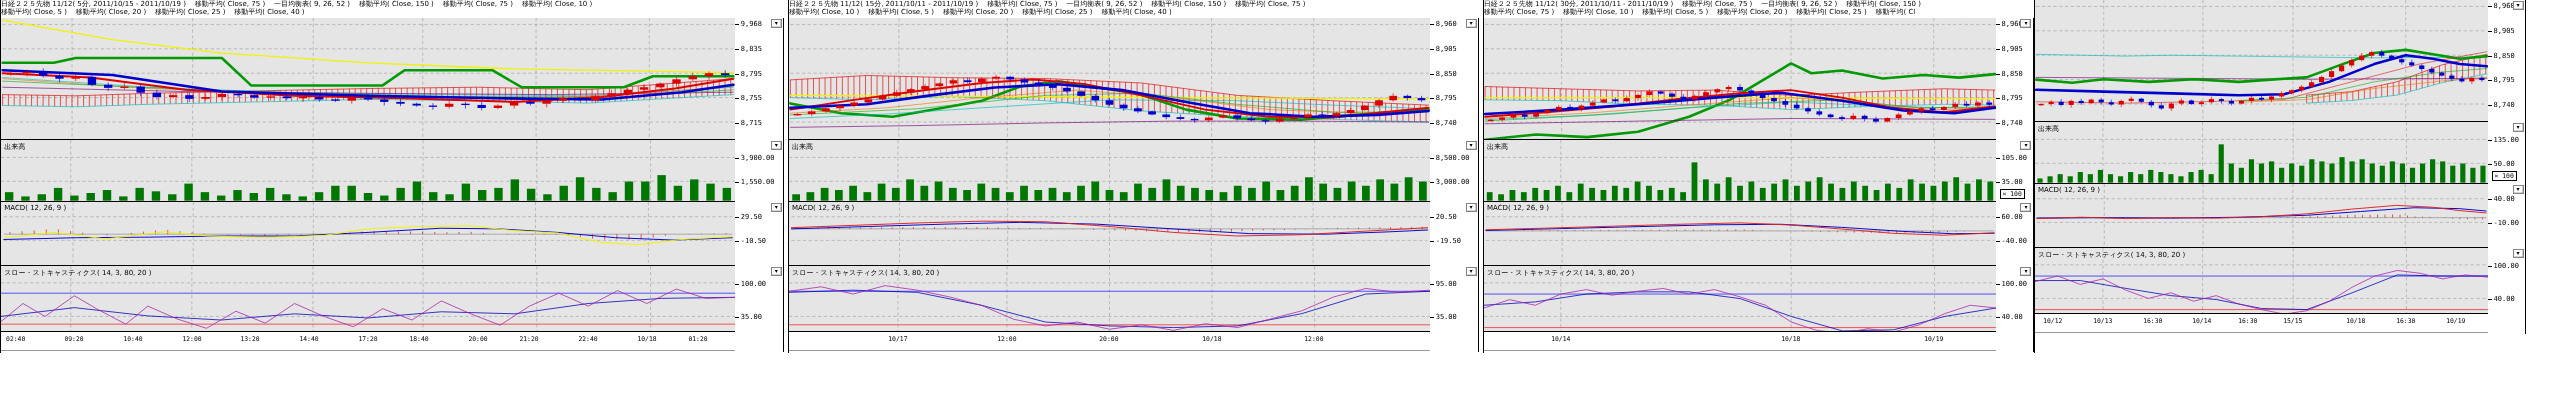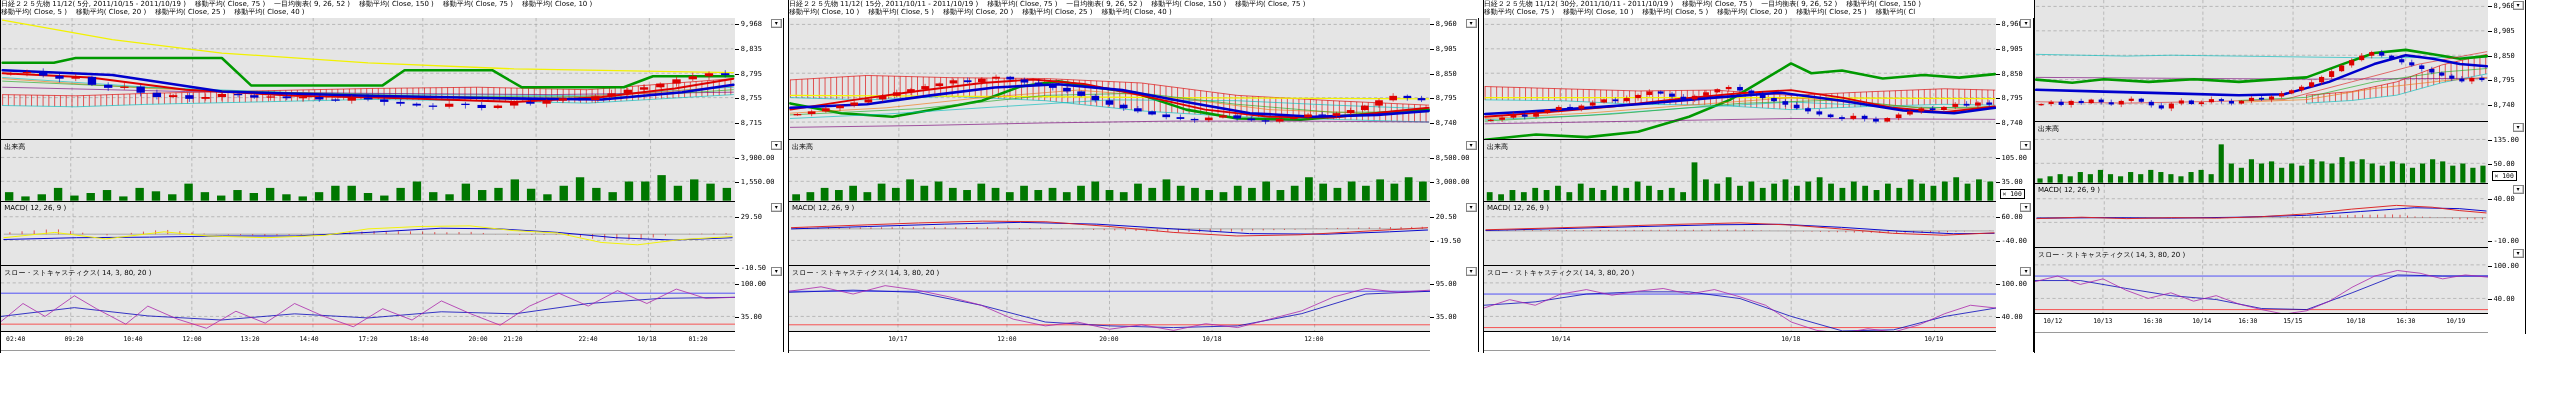--- a/index.html
+++ b/index.html
@@ -434,36 +434,36 @@
         <div class="timeaxis" style="width: 734px;">
             <span class="ttick" style="left: 14.7px;">02:40</span>
             <span class="ttick" style="left: 73px;">09:20</span>
             <span class="ttick" style="left: 132px;">10:40</span>
             <span class="ttick" style="left: 191px;">12:00</span>
             <span class="ttick" style="left: 249px;">13:20</span>
             <span class="ttick" style="left: 308px;">14:40</span>
             <span class="ttick" style="left: 367px;">17:20</span>
             <span class="ttick" style="left: 418px;">18:40</span>
             <span class="ttick" style="left: 477px;">20:00</span>
-            <span class="ttick" style="left: 512px; text-align: right;">21:20</span>
+            <span class="ttick" style="left: 528px; text-align: right;">21:20</span>
             <span class="ttick" style="left: 587px;">22:40</span>
             <span class="ttick" style="left: 646px;">10/18</span>
             <span class="ttick" style="left: 697px;">01:20</span>
           </div>
       </div>
       <div class="axiscol" style="width: 50px; height: 334px;">
           <div class="axlabel" style="top: 2.6px;">9,968</div>
           <div class="axlabel" style="top: 27px;">8,835</div>
           <div class="axlabel" style="top: 52px;">8,795</div>
           <div class="axlabel" style="top: 76px;">8,755</div>
           <div class="axlabel" style="top: 101px;">8,715</div>
           <div class="axlabel" style="top: 136px;">3,900.00</div>
           <div class="axlabel" style="top: 160px;">1,550.00</div>
           <div class="axlabel" style="top: 195px;">29.50</div>
-          <div class="axlabel" style="top: 219px; margin-top: 27px;">-10.50</div>
+          <div class="axlabel" style="top: 219px;">-10.50</div>
           <div class="axlabel" style="top: 262px;">100.00</div>
           <div class="axlabel" style="top: 295px;">35.00</div>
           <button class="axbtn" style="top: 0.6px; right: 1.3px;">▼</button>
           <button class="axbtn" style="top: 123px; right: 1.3px;">▼</button>
           <button class="axbtn" style="top: 185px; right: 1.3px;">▼</button>
           <button class="axbtn" style="top: 249px; right: 1.3px;">▼</button>
         </div>
       <div class="spacer" style="width: 0px;"></div>
     </div>
   </section>
@@ -1561,21 +1561,21 @@
       </div>
       <div class="axiscol" style="width: 39px; height: 334px;">
           <div class="axlabel" style="top: 2.6px;">8,960</div>
           <div class="axlabel" style="top: 27px;">8,905</div>
           <div class="axlabel" style="top: 52px;">8,850</div>
           <div class="axlabel" style="top: 76px;">8,795</div>
           <div class="axlabel" style="top: 101px;">8,740</div>
           <div class="axlabel" style="top: 136px;">135.00</div>
           <div class="axlabel" style="top: 160px;">50.00</div>
           <div class="axlabel" style="top: 195px;">40.00</div>
-          <div class="axlabel" style="top: 219px; margin-top: 18px;">-10.00</div>
+          <div class="axlabel" style="top: 219px;">-10.00</div>
           <div class="axlabel" style="top: 262px;">100.00</div>
           <div class="axlabel" style="top: 295px;">40.00</div>
           <div class="unitbox" style="top: 171px; left: 3.9px;">× 100</div>
           <button class="axbtn" style="top: 0.6px; right: 1.3px;">▼</button>
           <button class="axbtn" style="top: 123px; right: 1.3px;">▼</button>
           <button class="axbtn" style="top: 185px; right: 1.3px;">▼</button>
           <button class="axbtn" style="top: 249px; right: 1.3px;">▼</button>
         </div>
       <div class="spacer" style="width: 48px;"></div>
     </div>

